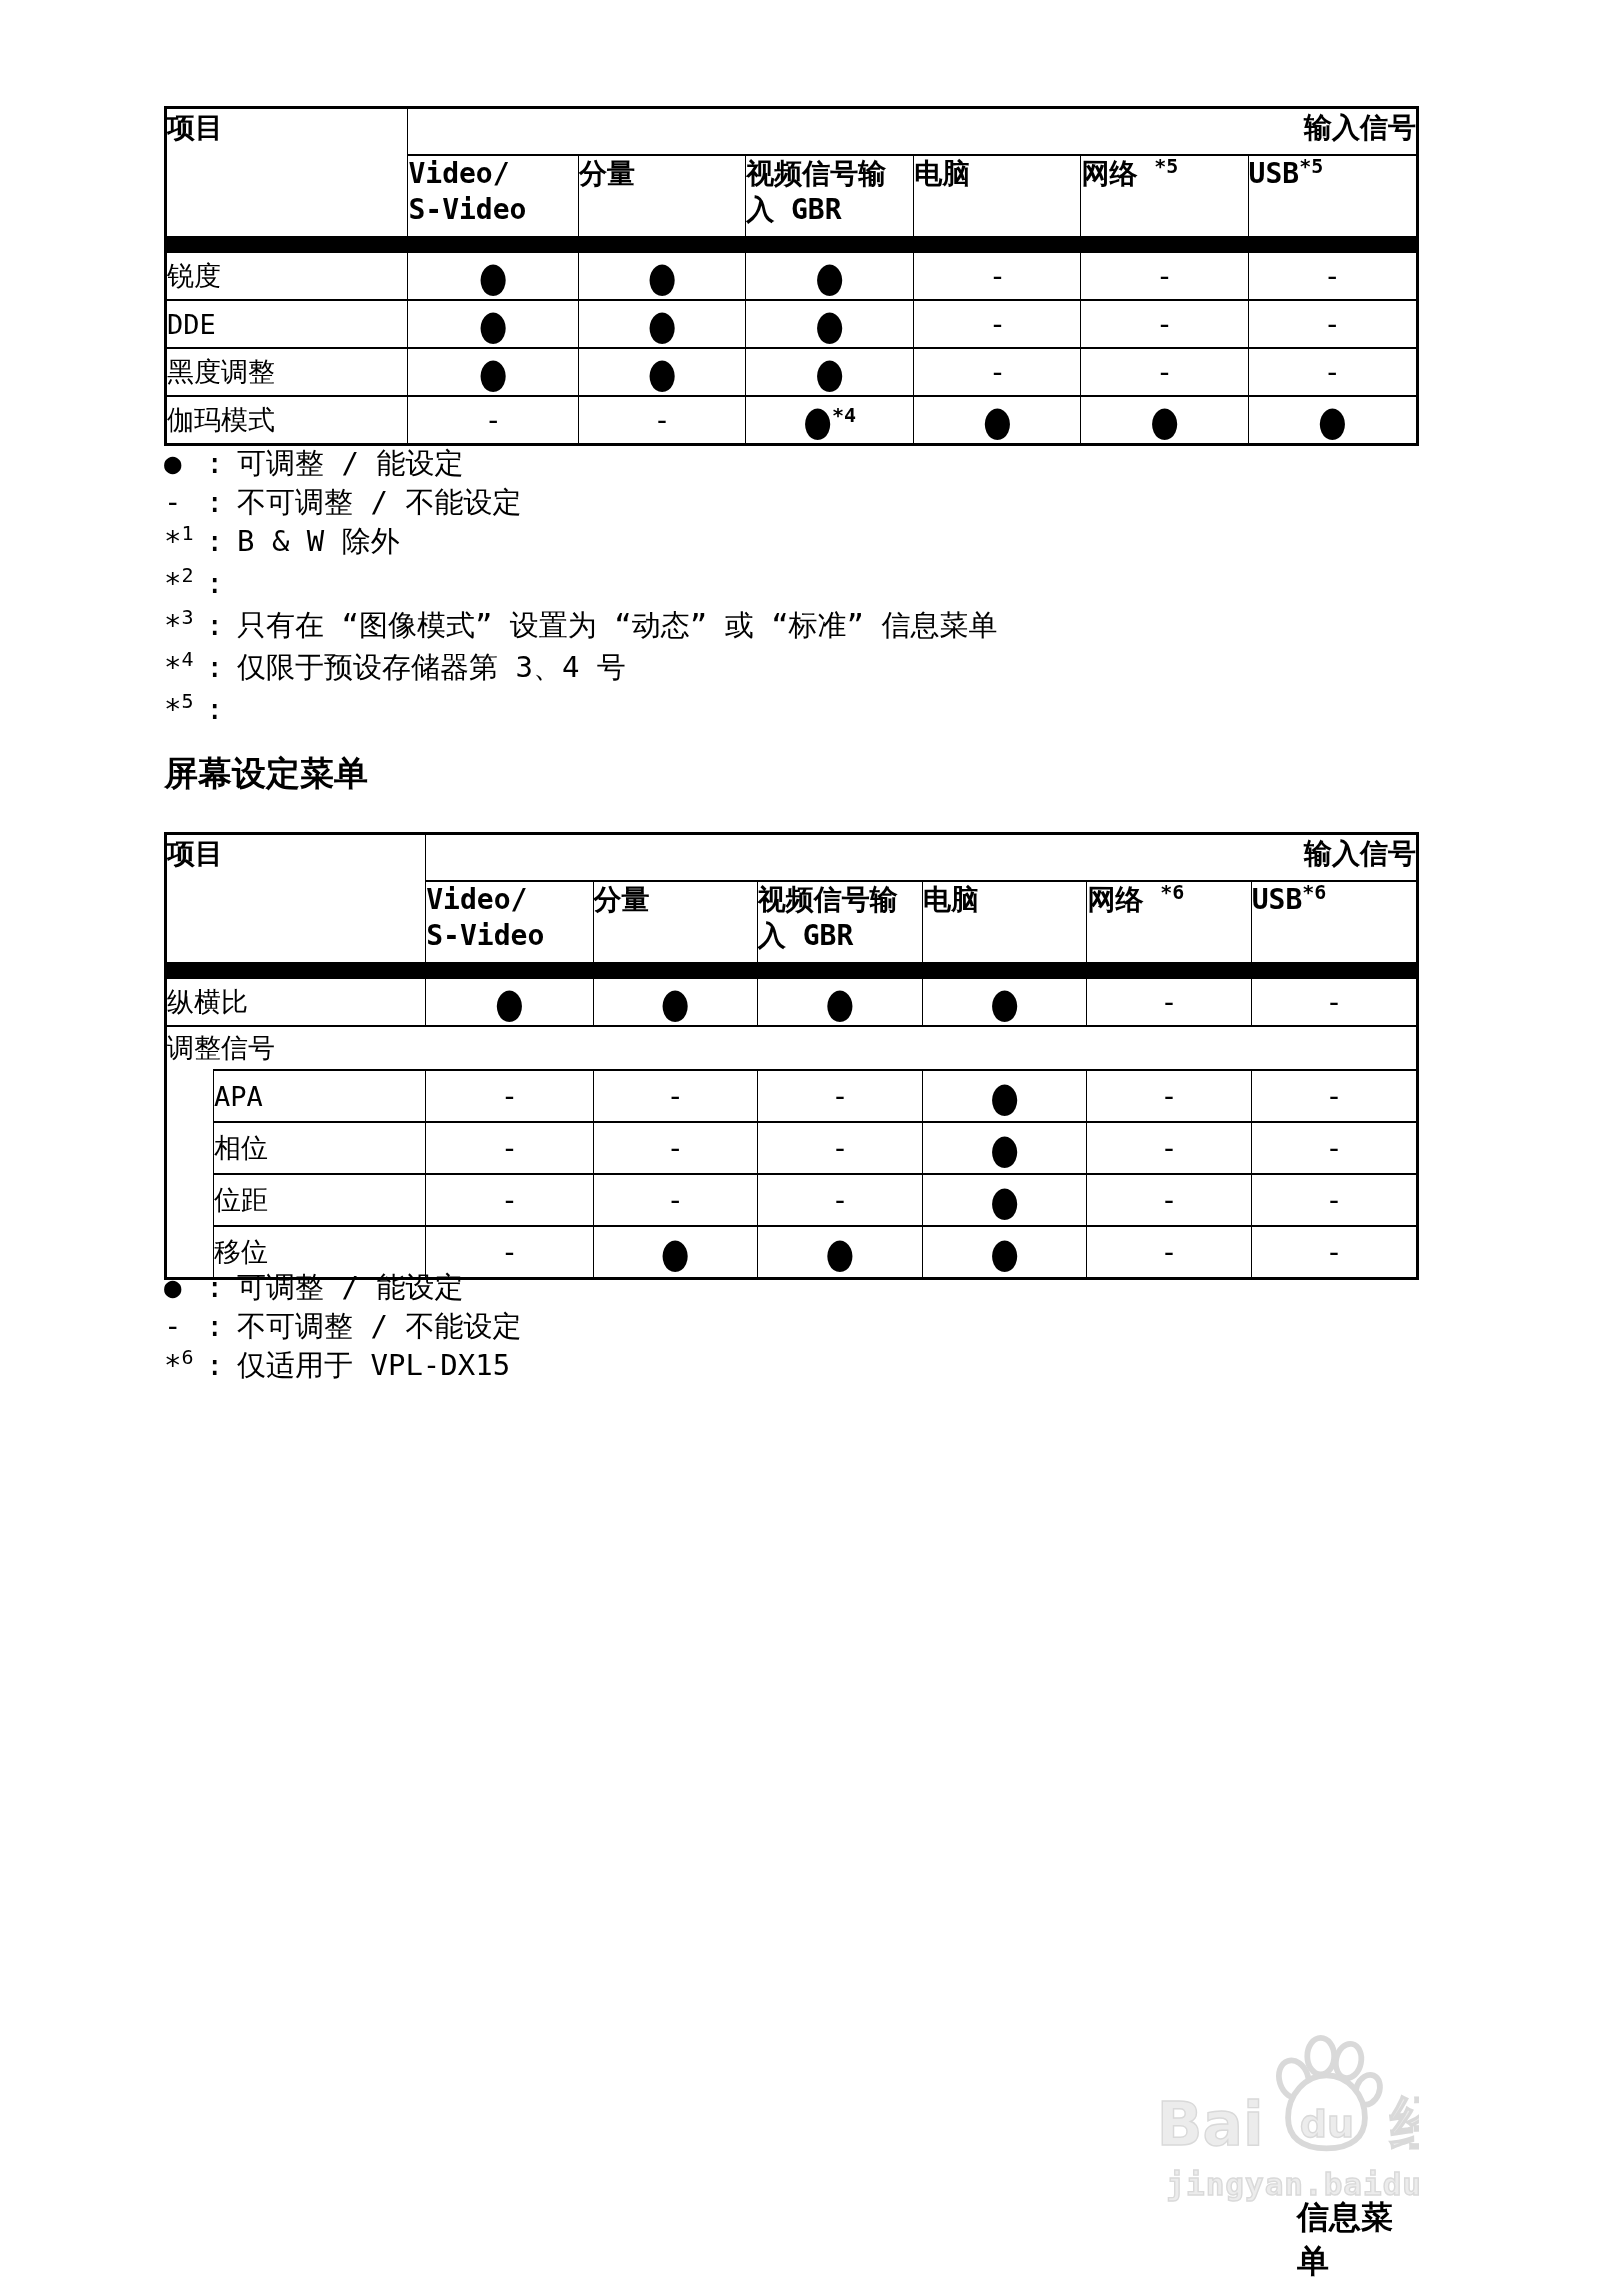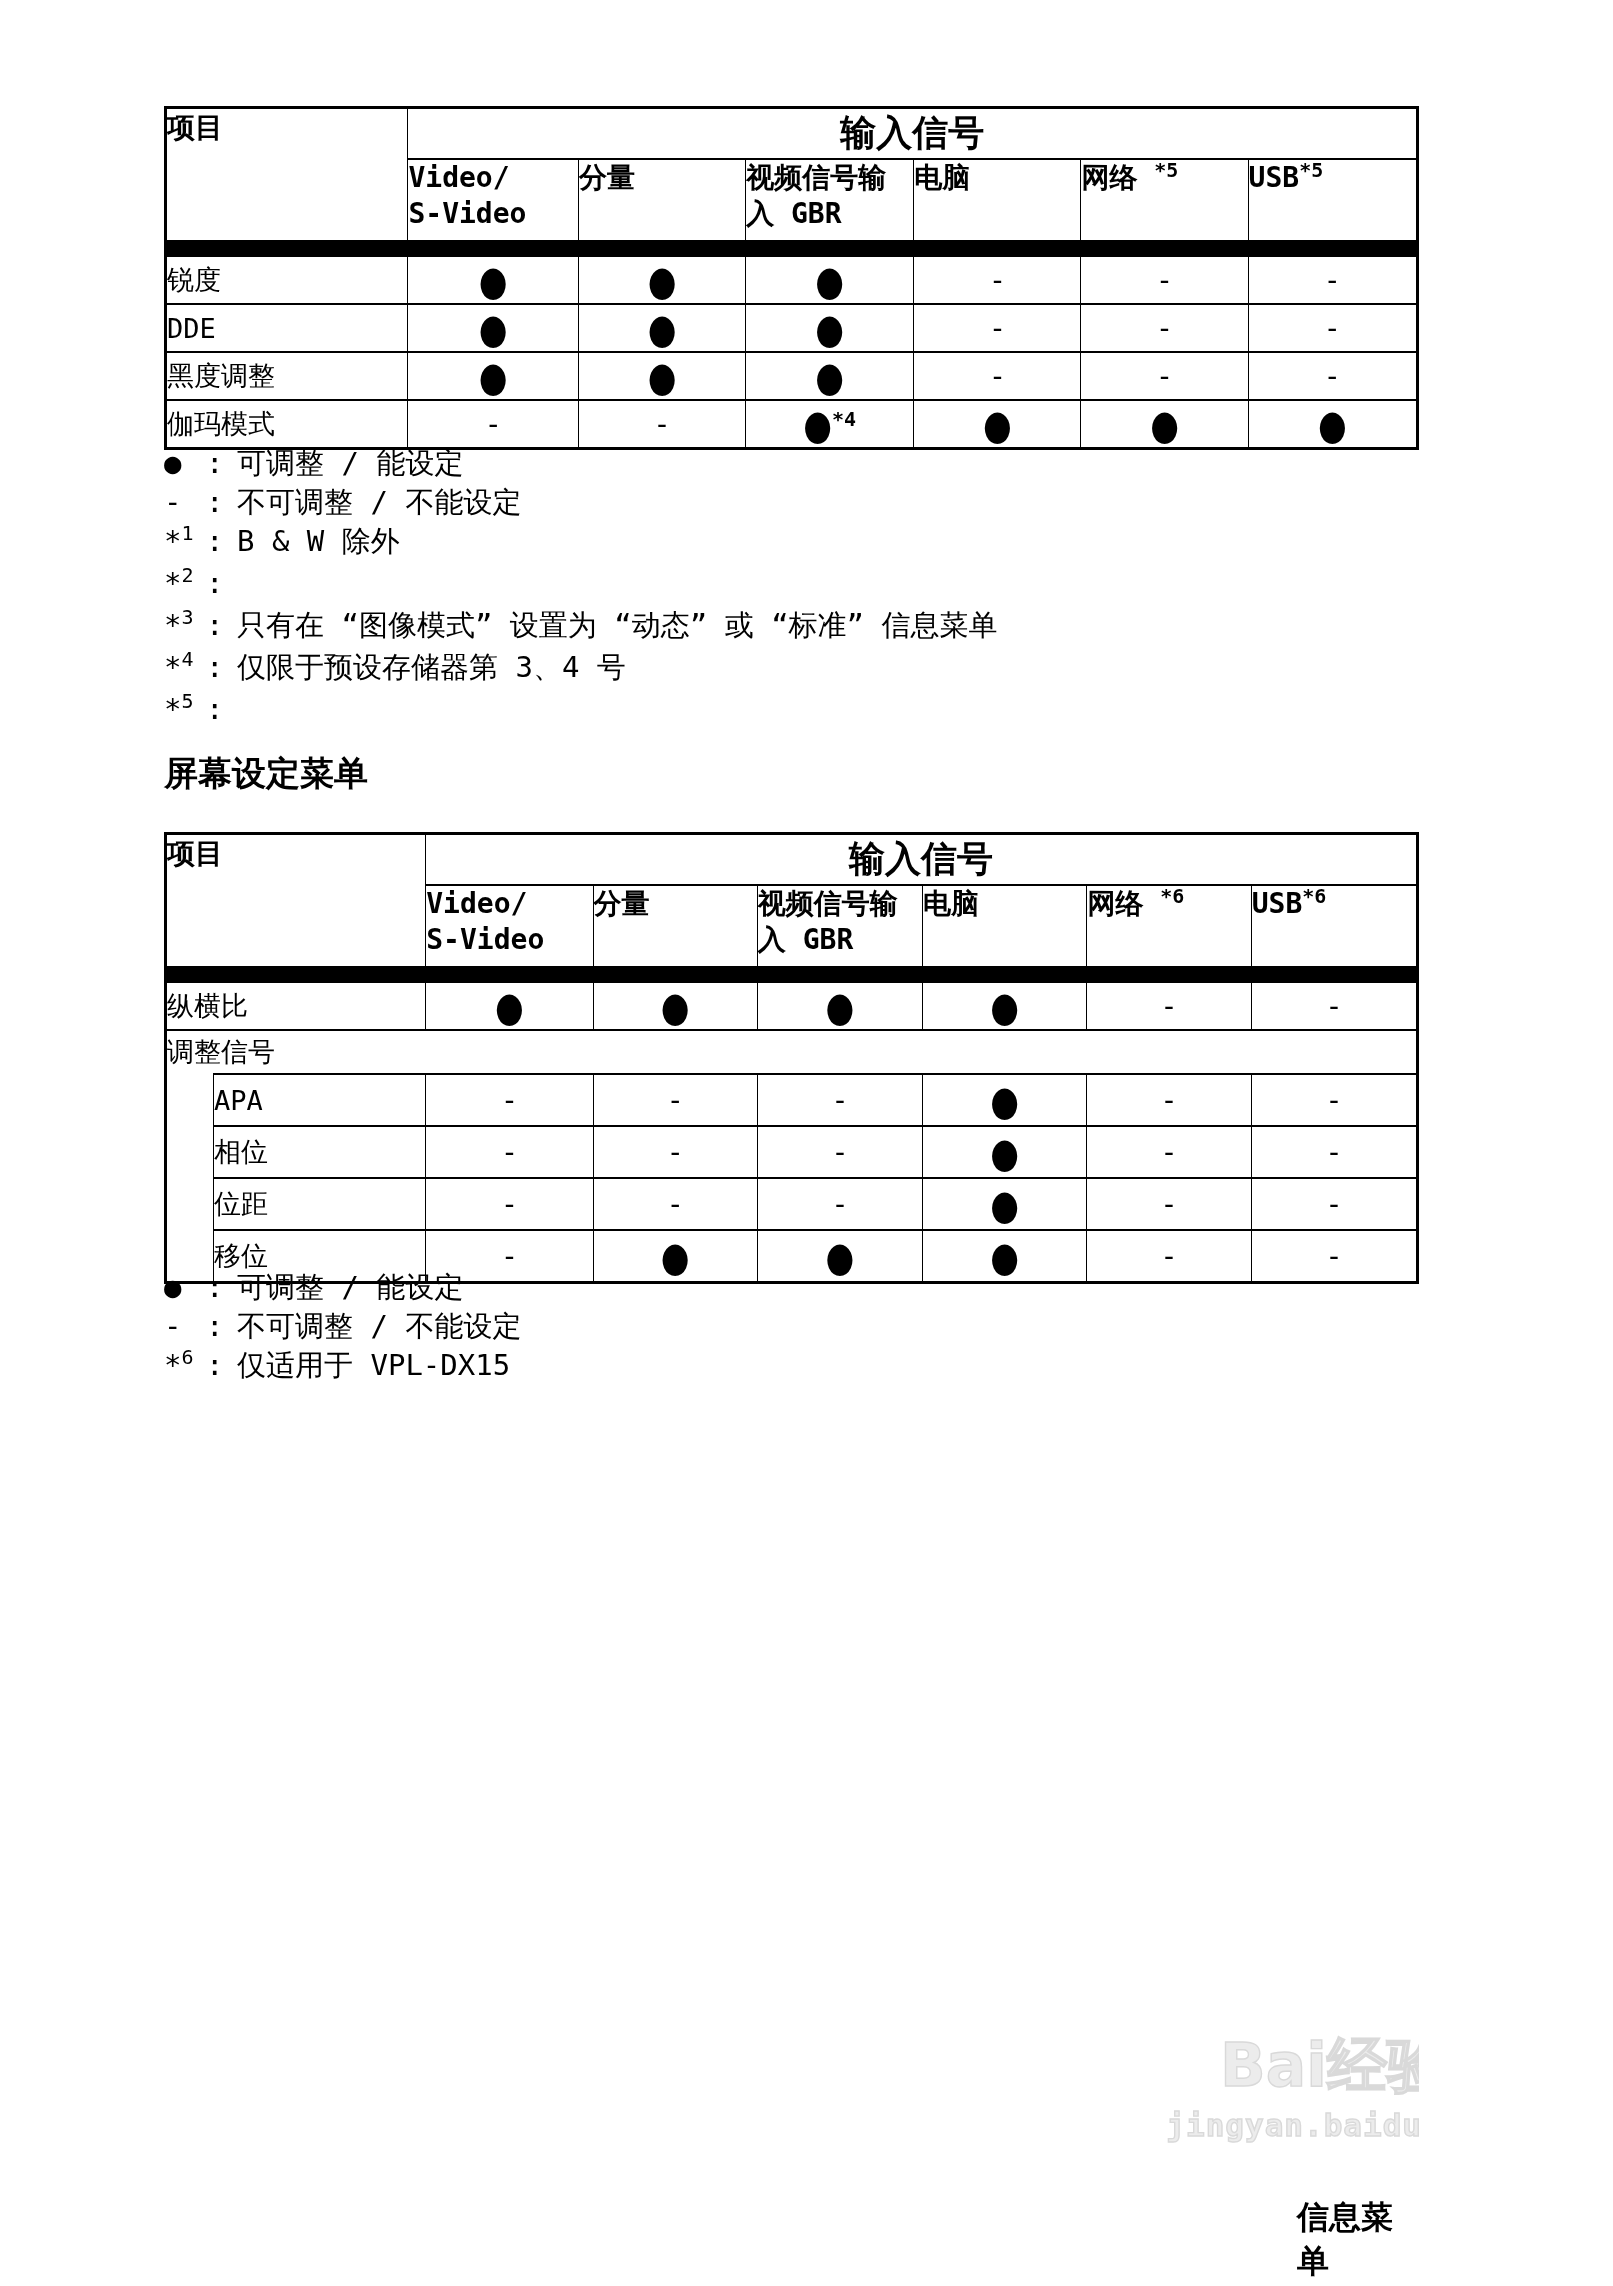--- a/index.html
+++ b/index.html
@@ -10,21 +10,21 @@
   
   .tbl-anchor{position:absolute;left:164px;}
   .t1{top:106px;}
   .t2{top:832px;}
   table.matrix{border-collapse:collapse;table-layout:fixed;border:3.8px solid #000;}
   .col-indent{width:50px;}
   .t1 .col-label{width:202px;} .t1 .col-d{width:174px;}
   .t2 .col-label{width:219px;} .t2 .col-d{width:170px;}
   .matrix th,.matrix td{border:solid #000;border-width:2.9px 1.9px;padding:0;}
   .th-item{text-align:left;vertical-align:top;padding:7.7px 0 0 11.5px;font-size:28px;}
-  .th-signal{text-align:center;vertical-align:top;padding-top:5.8px;font-size:36px;height:45px;}
+  .th-signal{text-align:right;vertical-align:top;padding-top:5.8px;font-size:28px;height:45px;}
   .th-col{text-align:left;vertical-align:top;padding:5.8px 0 0 9.6px;font-size:28px;line-height:36px;height:80px;font-weight:bold;}
   .th-col sup,.val sup{font-size:20px;font-weight:bold;position:relative;top:-9.6px;vertical-align:baseline;}
   .bar-row td{background:#000;height:13.4px;border-width:0 0 0 0;padding:0;}
   .row-label,.sub-label,.group-cell{font-size:27px;font-weight:normal;text-align:left;vertical-align:middle;padding-left:11.5px;}
   .t1 .data-row td{height:46px;}
   .t2 .data-row td{height:46px;}
   .t2 .group-row td{height:42px;}
   .t2 .sub-row td{height:50px;margin-top:29px;}
   .group-cell{border-bottom:0 !important;}
   .spacer-cell{border:0 !important;}
@@ -238,20 +238,30 @@
       <div class="note"><span class="mark">*<span class="marksup">6</span></span><span class="colon">:</span><span class="ntext">仅适用于 VPL-DX15</span></div>
     </div>
 
   <div class="hatch"></div>
 
   <div class="vtext">使用菜单进行调整和设定</div>
 
   <div class="watermark">
     <div class="wm-brand">
       <span>Bai</span>
+      <span class="paw-wrap">
+        <svg width="123" height="123" viewBox="0 0 128 128" fill="none" xmlns="http://www.w3.org/2000/svg">
+          <ellipse cx="30" cy="46" rx="15" ry="20" transform="rotate(-18 30 46)" stroke="#d9d9d9" stroke-width="6" fill="#ffffff"></ellipse>
+          <ellipse cx="58" cy="22" rx="14" ry="19" stroke="#d9d9d9" stroke-width="6" fill="#ffffff"></ellipse>
+          <ellipse cx="87" cy="27" rx="13" ry="18" transform="rotate(12 87 27)" stroke="#d9d9d9" stroke-width="6" fill="#ffffff"></ellipse>
+          <ellipse cx="107" cy="57" rx="12" ry="16" transform="rotate(22 107 57)" stroke="#d9d9d9" stroke-width="6" fill="#ffffff"></ellipse>
+          <path d="M64 42 C86 42 104 62 104 86 C104 106 90 118 64 118 C38 118 24 106 24 86 C24 62 42 42 64 42 Z" stroke="#d9d9d9" stroke-width="6" fill="#ffffff"></path>
+        </svg>
+        <span class="du-text">du</span>
+      </span>
       <span>经验</span>
     </div>
     <div class="wm-url">jingyan.baidu.com</div>
   </div>
 
   <div class="footer-label">信息菜单</div>
   <div class="footer-divider"></div>
   <div class="page-number">49</div>
 
 </div>

